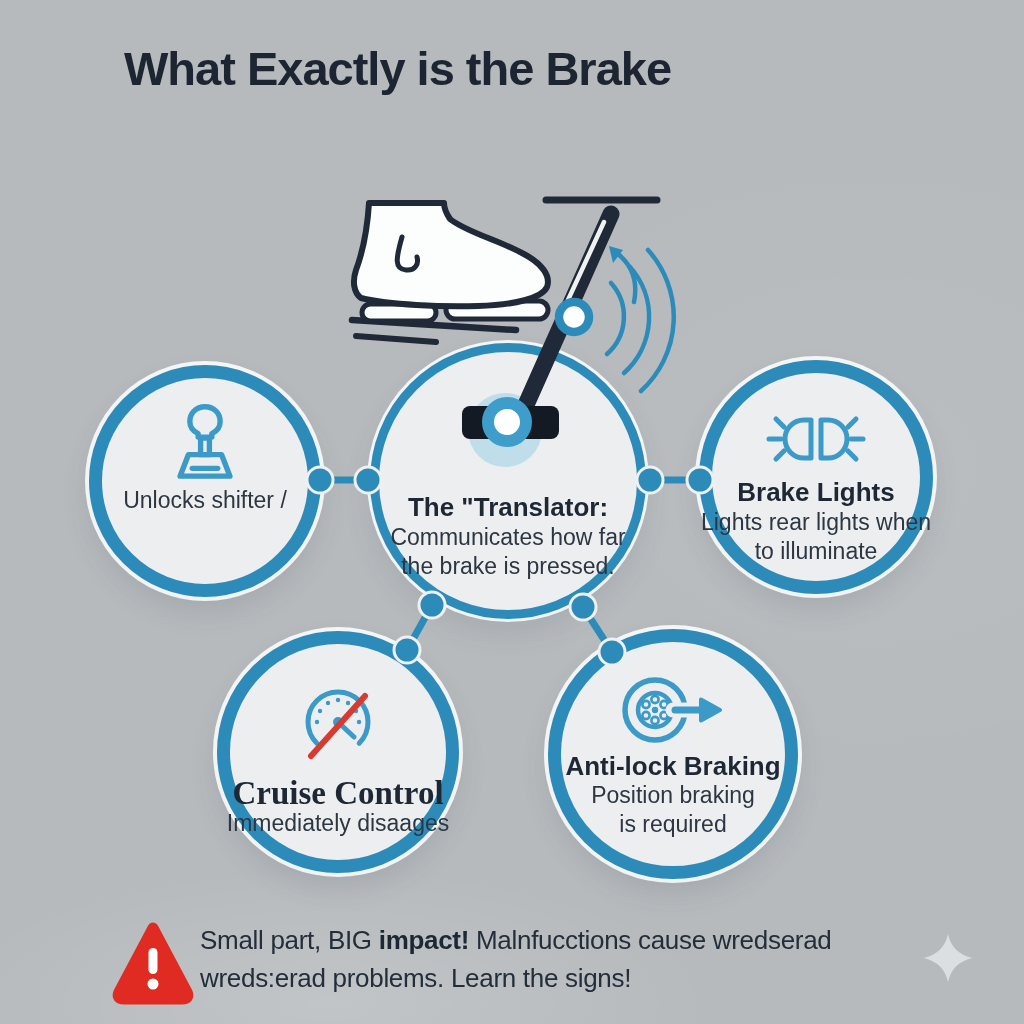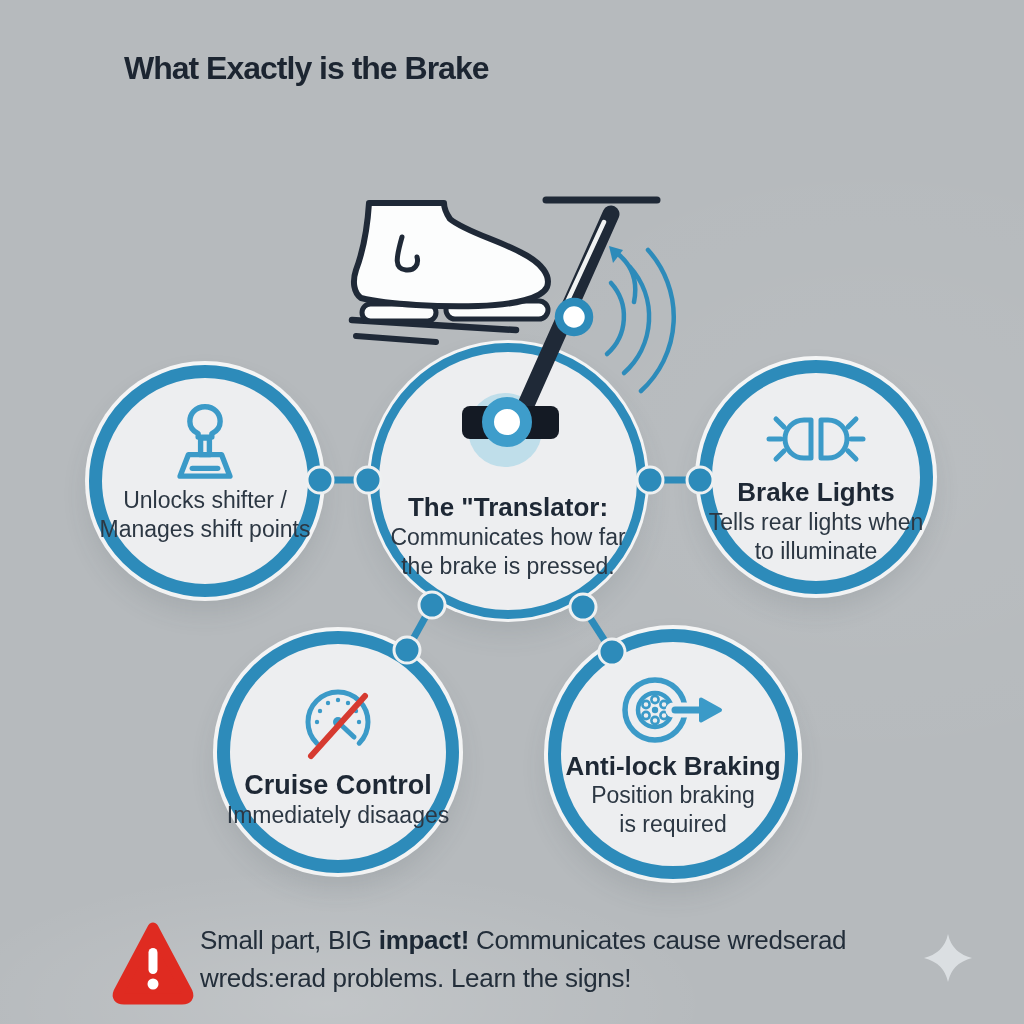--- a/index.html
+++ b/index.html
@@ -3,36 +3,36 @@
 <meta charset="utf-8">
 <style>
   html,body{margin:0;padding:0;}
   body{width:1024px;height:1024px;overflow:hidden;font-family:"Liberation Sans",sans-serif;}
   .stage{position:relative;width:1024px;height:1024px;background:#b6babd;overflow:hidden;}
   .bg-sheen{position:absolute;inset:0;pointer-events:none;
     background:
       radial-gradient(ellipse 620px 220px at 32% 98%, rgba(255,255,255,.16), rgba(255,255,255,0) 62%),
       radial-gradient(ellipse 700px 500px at 85% 45%, rgba(255,255,255,.05), rgba(255,255,255,0) 65%);}
   .title{position:absolute;left:124px;top:40px;color:#1c2531;font-weight:700;
-    font-size:32px;line-height:57px;letter-spacing:-1px;white-space:nowrap;}
+    font-size:47px;line-height:57px;letter-spacing:-1px;white-space:nowrap;}
   
   .node{position:absolute;box-sizing:border-box;border-radius:50%;background:#edeef0;
     border:13px solid #2d8bba;box-shadow:0 0 0 4px rgba(255,255,255,.85),0 14px 28px rgba(60,70,80,.14);
     display:flex;flex-direction:column;align-items:center;z-index:2;}
   .node-center{left:370px;top:343px;width:276px;height:276px;border-width:9px;
     box-shadow:0 0 0 3px rgba(255,255,255,.85),0 14px 28px rgba(60,70,80,.12);z-index:1;}
   .node-transmission{left:89px;top:365px;width:232px;height:232px;padding-top:16px;}
   .node-brake-lights{left:699px;top:360px;width:234px;height:234px;padding-top:36px;}
   .node-cruise{left:217px;top:631px;width:242px;height:242px;padding-top:36px;}
   .node-abs{left:548px;top:629px;width:250px;height:250px;padding-top:28px;}
   .node-heading{font-weight:700;font-size:26px;line-height:31px;color:#1e2835;white-space:nowrap;text-align:center;}
   .node-heading .reg{font-weight:400;}
   .node-body{font-weight:400;font-size:23px;line-height:29px;color:#2c3743;white-space:nowrap;text-align:center;}
   .center-text{position:absolute;left:0;top:140px;width:100%;text-align:center;}
-  .node-cruise .node-heading{font-size:27px;margin-top:2px;}
+  .node-cruise .node-heading{font-size:33px;margin-top:10px;font-family:Liberation Serif, serif;}
   .node-transmission .node-heading{margin-top:2px;}
   .node-brake-lights .node-heading{margin-top:8px;}
   .node-abs .node-heading{line-height:30px;margin-top:1px;}
   svg{display:block;}
   .lay{position:absolute;}
   
   .footer-text{position:absolute;left:200px;top:921px;font-size:26px;line-height:38px;
     letter-spacing:-.3px;color:#232e3a;}
   .footer-text .fline{white-space:nowrap;}
   .footer-text b{font-weight:700;color:#1c2835;}
@@ -58,38 +58,37 @@
   <div class="node node-transmission">
     <svg width="88" height="92" viewBox="0 0 90 94">
       <g fill="none" stroke="#3b9ac8" stroke-width="5.5" stroke-linecap="round" stroke-linejoin="round">
         <path d="M45,13 c-9.5,0 -15.5,7 -15.5,15 c0,6.5 4.5,10.5 8.5,12.5 l0,3.5 l14,0 l0,-3.5 c4,-2 8.5,-6 8.5,-12.5 c0,-8 -6,-15 -15.5,-15 z"></path>
         <path d="M40.5,45 h9 v17 h-9 z"></path>
         <path d="M28,62 L62,62 L70.5,84 L19.5,84 Z"></path>
         <line x1="32" y1="76" x2="58" y2="76"></line>
       </g>
     </svg>
     <div class="node-body">Unlocks shifter /</div>
-    <div class="node-body">Manages shift points</div>
   </div>
 
   <div class="node node-brake-lights">
     <svg width="110" height="60" viewBox="0 0 110 60">
       <g fill="none" stroke="#3b9ac8" stroke-width="5" stroke-linecap="round" stroke-linejoin="round">
         <path d="M50,11 h-7 a19,19 0 0 0 0,38 h7 z"></path>
         <path d="M60,11 h7 a19,19 0 0 1 0,38 h-7 z"></path>
         <line x1="15" y1="10" x2="23" y2="18"></line>
         <line x1="8" y1="30" x2="20" y2="30"></line>
         <line x1="15" y1="50" x2="23" y2="42"></line>
         <line x1="95" y1="10" x2="87" y2="18"></line>
         <line x1="102" y1="30" x2="90" y2="30"></line>
         <line x1="95" y1="50" x2="87" y2="42"></line>
       </g>
     </svg>
     <div class="node-heading">Brake Lights</div>
-    <div class="node-body">Tells rear lights when</div>
+    <div class="node-body">Lights rear lights when</div>
     <div class="node-body">to illuminate</div>
   </div>
 
   <div class="node node-cruise">
     <svg width="90" height="88" viewBox="0 0 90 88">
       <g fill="none" stroke="#3b9ac8" stroke-width="5" stroke-linecap="round">
         <path d="M23.8,63.2 A30,30 0 1 1 66.2,63.2"></path>
         <line x1="45" y1="42" x2="61" y2="57"></line>
       </g>
       <g fill="#3b9ac8" stroke="none">
@@ -193,20 +192,20 @@
 
     <circle cx="574" cy="317" r="15" fill="#ffffff" stroke="#2d8bba" stroke-width="8.5"></circle>
   </svg>
 
   <svg class="lay" style="left:111px;top:920px;z-index:2" width="84" height="88" viewBox="0 0 84 88">
     <path d="M42,8 L76,72 Q79,79 71,79 L13,79 Q5,79 8,72 Z" fill="#df2b21" stroke="#df2b21" stroke-width="11" stroke-linejoin="round"></path>
     <rect x="37.5" y="28" width="9" height="26" rx="4.5" fill="#ffffff"></rect>
     <circle cx="42" cy="64" r="5.5" fill="#ffffff"></circle>
   </svg>
   <div class="footer-text">
-    <div class="fline"><span>Small part, BIG </span><b>impact!</b><span> Communicates cause wredserad</span></div>
+    <div class="fline"><span>Small part, BIG </span><b>impact!</b><span> Malnfucctions cause wredserad</span></div>
     <div class="fline">wreds:erad problems. Learn the signs!</div>
   </div>
 
   <svg class="lay" style="left:921px;top:931px;z-index:2" width="54" height="54" viewBox="0 0 54 54">
     <path d="M27,3 Q31,22 51,27 Q31,32 27,51 Q23,32 3,27 Q23,22 27,3 Z" fill="#dbdfe2"></path>
   </svg>
 </div>
 
 </body></html>

